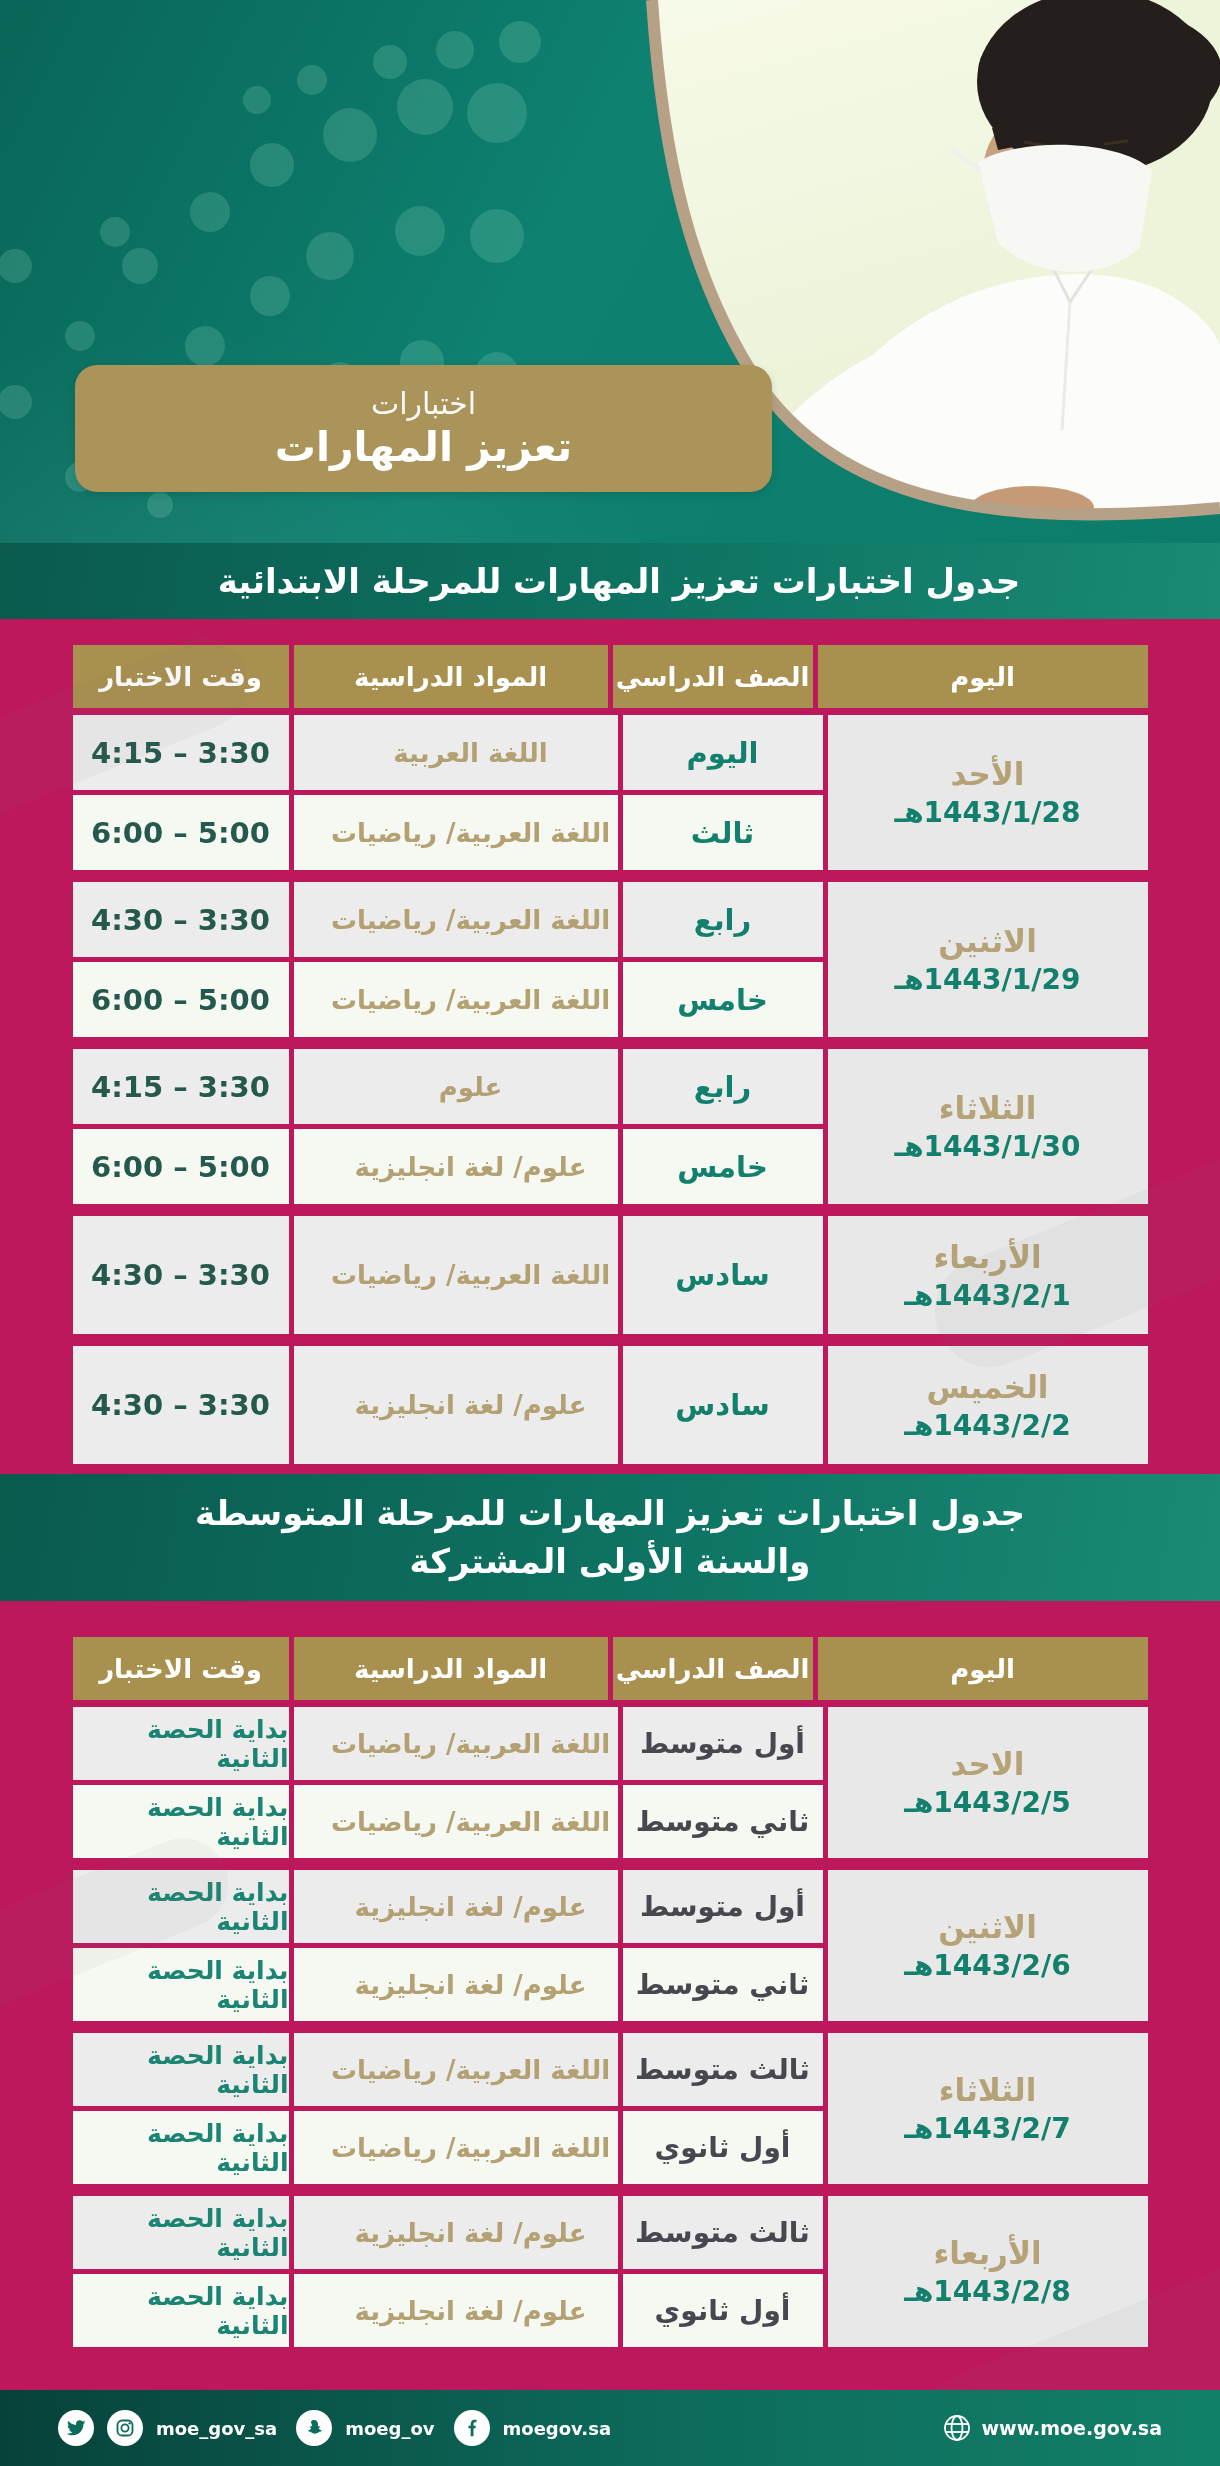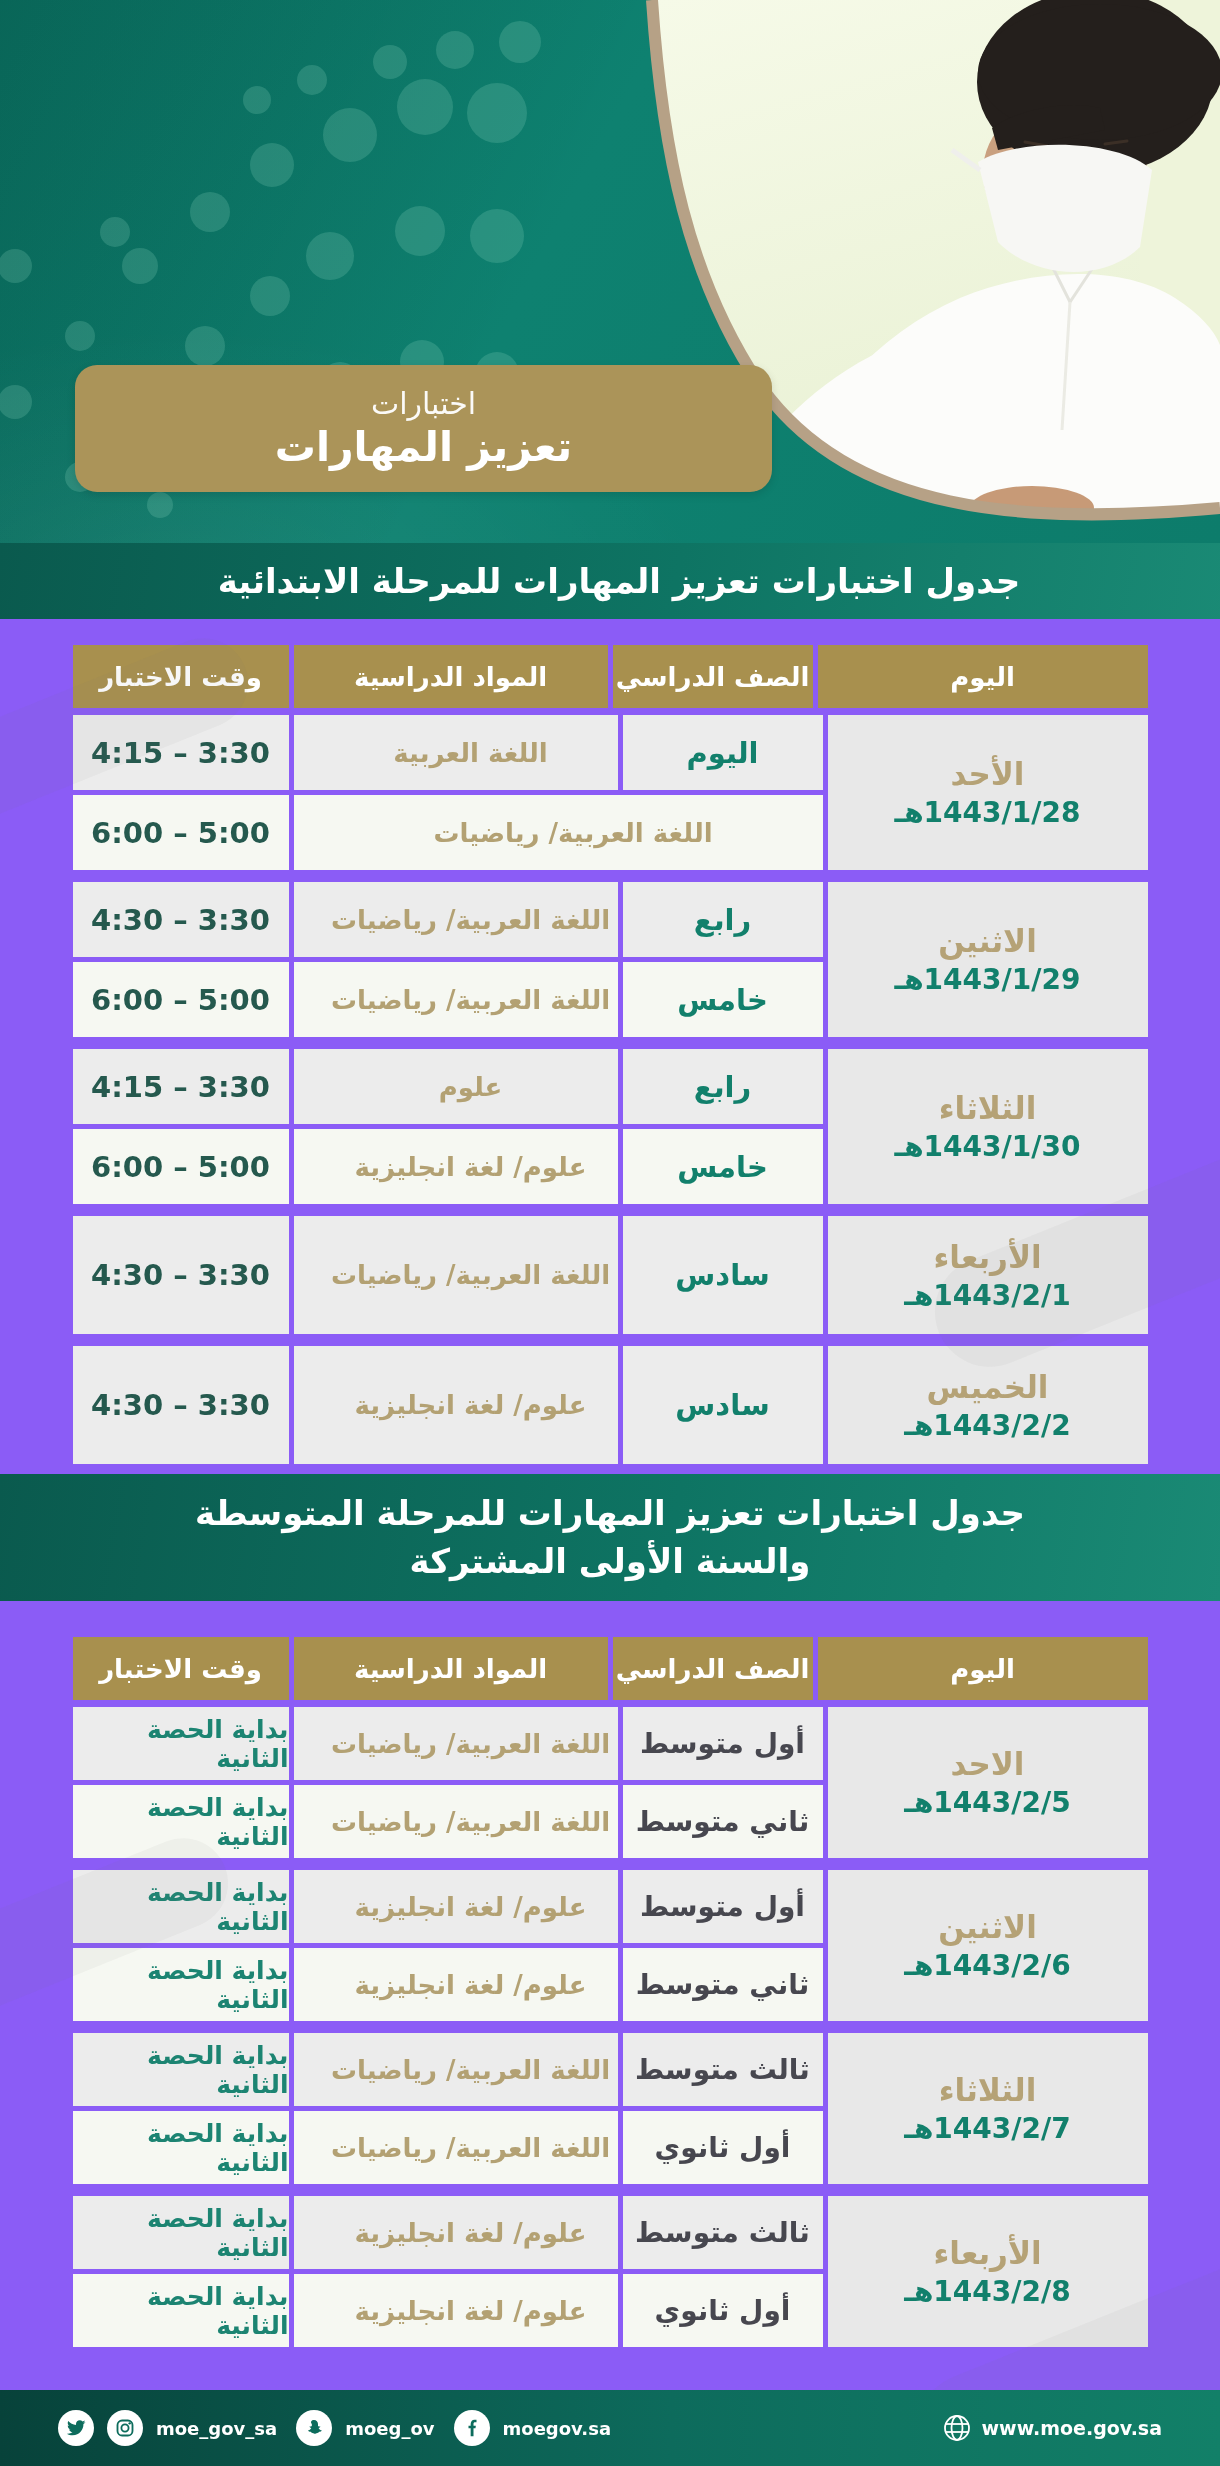--- a/index.html
+++ b/index.html
@@ -1,18 +1,18 @@
 <!DOCTYPE html>
 <html lang="ar"><head>
 <meta charset="utf-8">
 <style>
   html,body{margin:0;padding:0;background:#cfcfcf;}
   .page{
     position:relative;width:1220px;height:2466px;margin:0 auto;
-    background:#8b5cf6;overflow:hidden;
+    background:#be185d;overflow:hidden;
     font-family:"DejaVu Sans",sans-serif;
   }
   
   .streak{position:absolute;background:rgba(120,120,125,0.06);transform:rotate(-22deg);border-radius:60px;pointer-events:none;}
   .s1{width:420px;height:90px;left:-160px;top:700px;}
   .s2{width:520px;height:110px;right:-220px;top:1180px;}
   .s3{width:420px;height:90px;left:-180px;top:1900px;}
   .s4{width:560px;height:120px;right:-240px;top:2290px;}
   
   .hero{
@@ -195,20 +195,21 @@
           </div>
           <div class="rows">
             <div class="row" style="height: 75px;">
               <div class="cell grade">اليوم</div>
               <div class="cell subj">اللغة العربية</div>
               <div class="cell time">
                 <span dir="ltr">4:15 – 3:30</span>
               </div>
             </div>
             <div class="row" style="height: 75px;">
+              <div class="cell grade">ثالث</div>
               <div class="cell subj">اللغة العربية/ رياضيات</div>
               <div class="cell time">
                 <span dir="ltr">6:00 – 5:00</span>
               </div>
             </div>
           </div>
         </div>
         <div class="group">
           <div class="daycell">
             <div class="dayname">الاثنين</div>

